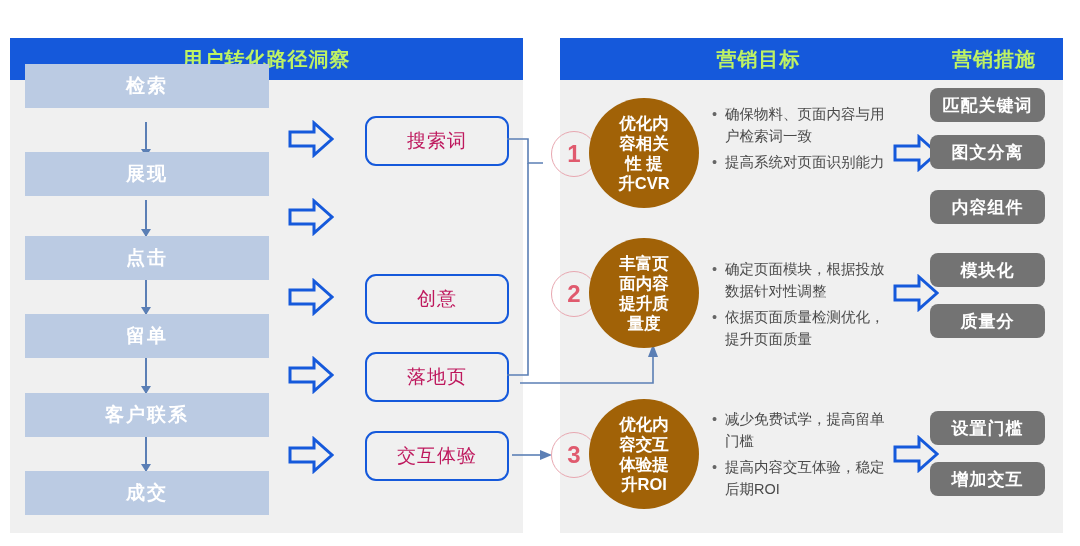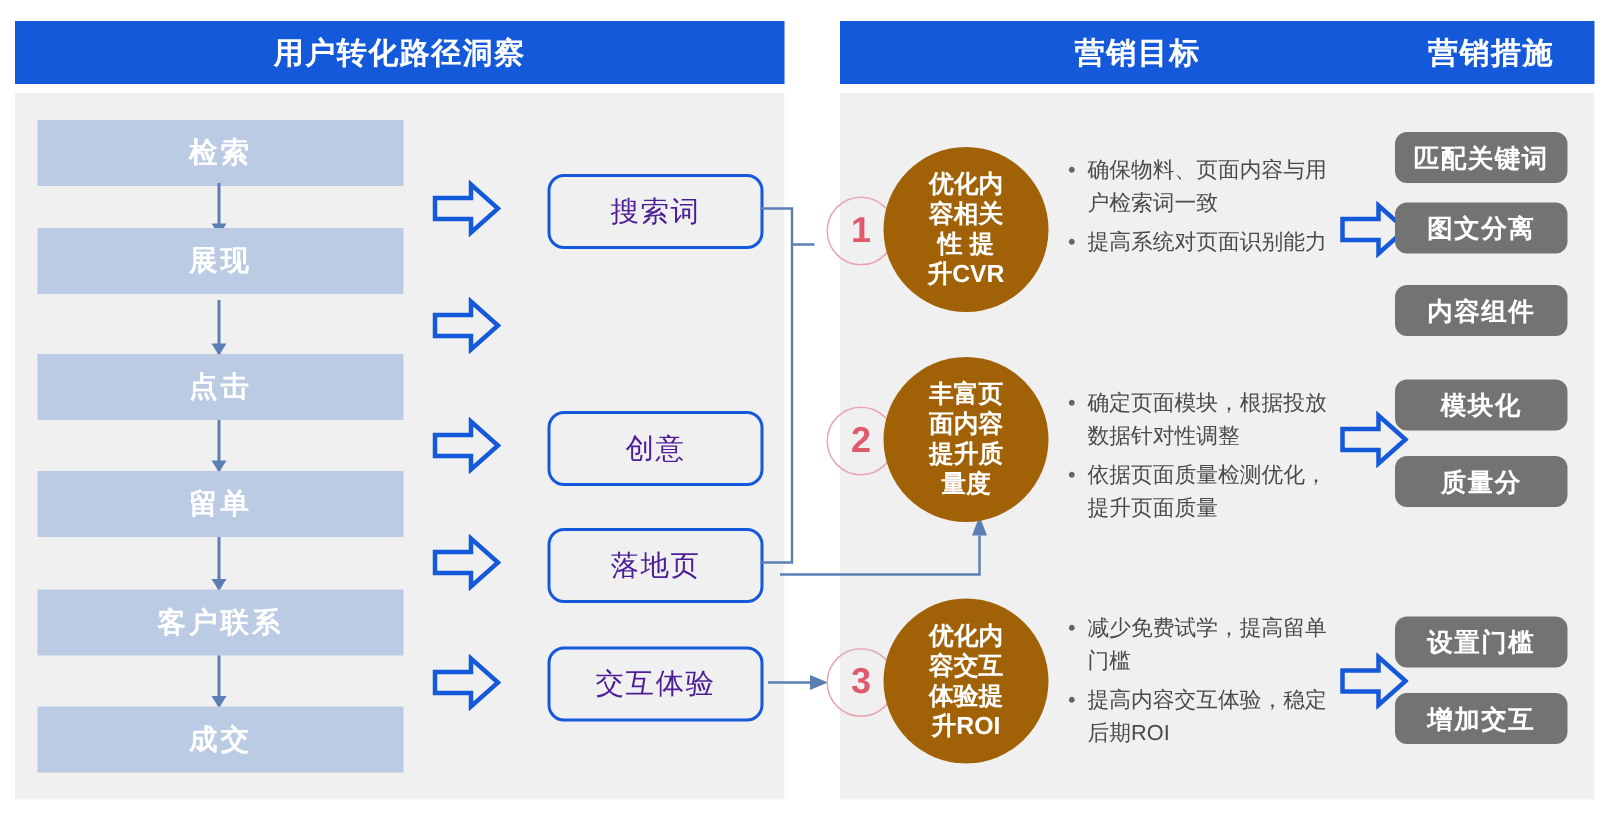--- a/index.html
+++ b/index.html
@@ -9,24 +9,25 @@
     font-family:"Liberation Sans","DejaVu Sans",sans-serif;
     overflow:hidden;
     position:relative;
   }
   .stage{position:absolute;left:0;top:0;width:1080px;height:546px;}
 
   
   .hdr{
     position:absolute;
     background:#1559DB;
-    color:#ffffff;
+    color:#bef264;
     font-weight:bold;
     display:flex;align-items:center;justify-content:center;
     letter-spacing:1px;
+    margin-top:24px;
   }
   #hdr-funnel{left:10px;top:14px;width:513px;height:42px;font-size:20px;}
   #hdr-goal{left:560px;top:14px;width:397px;height:42px;font-size:20px;}
   #hdr-measure{left:925px;top:14px;width:138px;height:42px;font-size:20px;}
 
   
   .panel{position:absolute;background:#f0f0f0;}
   #panel-left{left:10px;top:62px;width:513px;height:471px;}
   #panel-right{left:560px;top:62px;width:503px;height:471px;}
   
@@ -50,21 +51,21 @@
   }
 
   
   .block-arrow{position:absolute;width:46px;height:38px;}
 
   
   .tag{
     position:absolute;left:365px;width:140px;height:46px;
     border:2.5px solid #1559DB;border-radius:11px;
     background:#f0f0f0;
-    color:#4c1d95;font-size:19px;
+    color:#be185d;font-size:19px;
     display:flex;align-items:center;justify-content:center;
     letter-spacing:1px;
   }
 
   
   #connectors{position:absolute;left:0;top:0;width:1080px;height:546px;pointer-events:none;}
 
   
   .num-circle{
     position:absolute;width:44px;height:44px;border-radius:50%;
@@ -105,21 +106,21 @@
 <div class="stage">
 
   <div class="panel" id="panel-left"></div>
   <div class="panel" id="panel-right"></div>
   <div id="panel-gutter-white"></div>
 
   <div class="hdr" id="hdr-funnel">用户转化路径洞察</div>
   <div class="hdr" id="hdr-goal">营销目标</div>
   <div class="hdr" id="hdr-measure">营销措施</div>
 
-  <div class="funnel-box" style="top:80px">检索</div>
+  <div class="funnel-box" style="top:64px">检索</div>
   <div class="funnel-arrow" style="top:122px;height:34px"></div>
   <div class="funnel-box" style="top:152px">展现</div>
   <div class="funnel-arrow" style="top:200px;height:36px"></div>
   <div class="funnel-box" style="top:236px">点击</div>
   <div class="funnel-arrow" style="top:280px;height:34px"></div>
   <div class="funnel-box" style="top:314px">留单</div>
   <div class="funnel-arrow" style="top:358px;height:35px"></div>
   <div class="funnel-box" style="top:393px">客户联系</div>
   <div class="funnel-arrow" style="top:437px;height:34px"></div>
   <div class="funnel-box" style="top:471px">成交</div>

